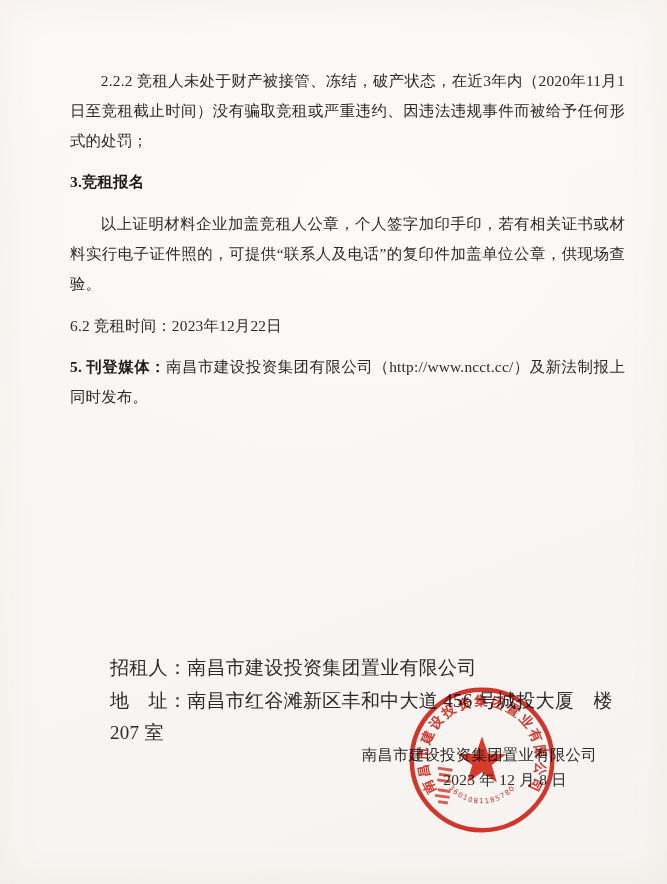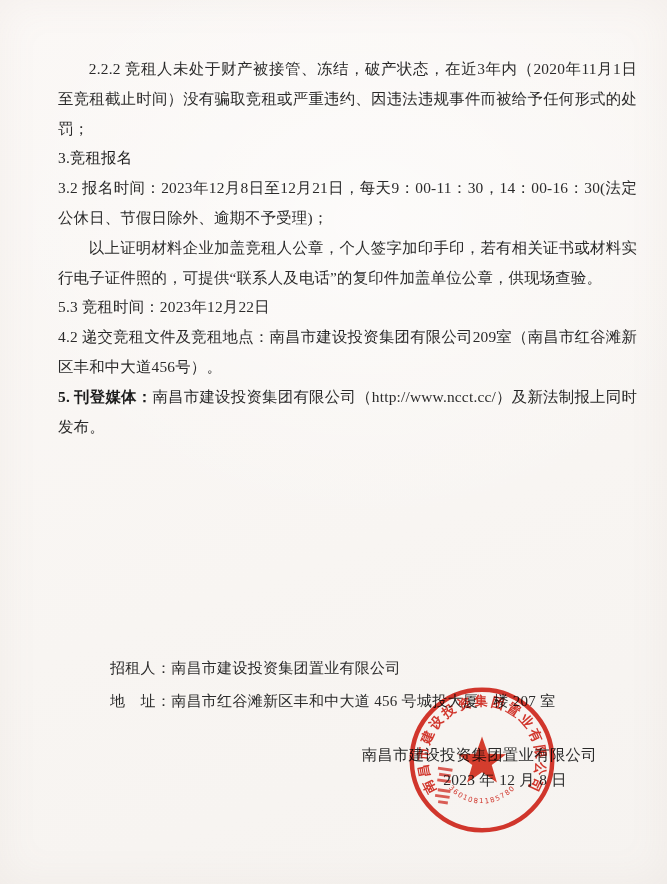--- a/index.html
+++ b/index.html
@@ -15,27 +15,27 @@
       linear-gradient(160deg,#fbf8f6 0%,#f8f5f2 60%,#f6f3f0 100%);
     box-shadow:inset 0 0 40px rgba(160,140,125,.08);
     color:#2a2a2a;
   }
   .body-text{
     position:absolute;left:58px;right:30px;top:54px;
     font-size:15.4px;line-height:29.8px;
     text-align:justify;text-align-last:left;
     letter-spacing:.2px;
   }
-  .body-text p{margin:0;padding:0;}
+  .body-text p{margin:12px;padding:0;}
   .indent{text-indent:2em;}
-  .heading{font-weight:normal;color:#1c1c1c;}
+  .heading{font-weight:bold;color:#1c1c1c;}
   .bold{font-weight:bold;color:#1c1c1c;}
   .contact{
     position:absolute;left:110px;top:652px;right:30px;
-    font-size:15px;line-height:32.5px;letter-spacing:.3px;
+    font-size:19px;line-height:32.5px;letter-spacing:.3px;
   }
   .signature{
     position:absolute;top:742px;right:70px;width:340px;
     font-size:15.4px;line-height:25px;text-align:right;letter-spacing:.3px;
   }
   .signature .sig-date{padding-right:30px;}
   .seal{
     position:absolute;left:404px;top:682px;width:156px;height:156px;
     mix-blend-mode:multiply;opacity:.93;
     pointer-events:none;
@@ -45,24 +45,22 @@
   .seal .serial{font-size:7.2px;letter-spacing:1.4px;fill:#d5281e;font-family:"DejaVu Sans",sans-serif;}
 </style>
 </head>
 <body>
 
 <div class="page">
 
   <div class="body-text">
     <p class="indent">2.2.2 竞租人未处于财产被接管、冻结，破产状态，在近3年内（2020年11月1日至竞租截止时间）没有骗取竞租或严重违约、因违法违规事件而被给予任何形式的处罚；</p>
     <p class="heading">3.竞租报名</p>
-    <p>3.2 报名时间：2023年12月8日至12月21日，每天9：00-11：30，14：00-16：30(法定公休日、节假日除外、逾期不予受理)；</p>
     <p class="indent">以上证明材料企业加盖竞租人公章，个人签字加印手印，若有相关证书或材料实行电子证件照的，可提供“联系人及电话”的复印件加盖单位公章，供现场查验。</p>
-    <p>5.3 竞租时间：2023年12月22日</p>
-    <p>4.2 递交竞租文件及竞租地点：南昌市建设投资集团有限公司209室（南昌市红谷滩新区丰和中大道456号）。</p>
+    <p>6.2 竞租时间：2023年12月22日</p>
     <p><span class="bold">5. 刊登媒体：</span><span>南昌市建设投资集团有限公司（http://www.ncct.cc/）及新法制报上同时发布。</span></p>
   </div>
 
   <div class="contact">
     <div>招租人：南昌市建设投资集团置业有限公司</div>
     <div>地　址：南昌市红谷滩新区丰和中大道 456 号城投大厦　楼 207 室</div>
   </div>
 
   <div class="signature">
     <div>南昌市建设投资集团置业有限公司</div>

